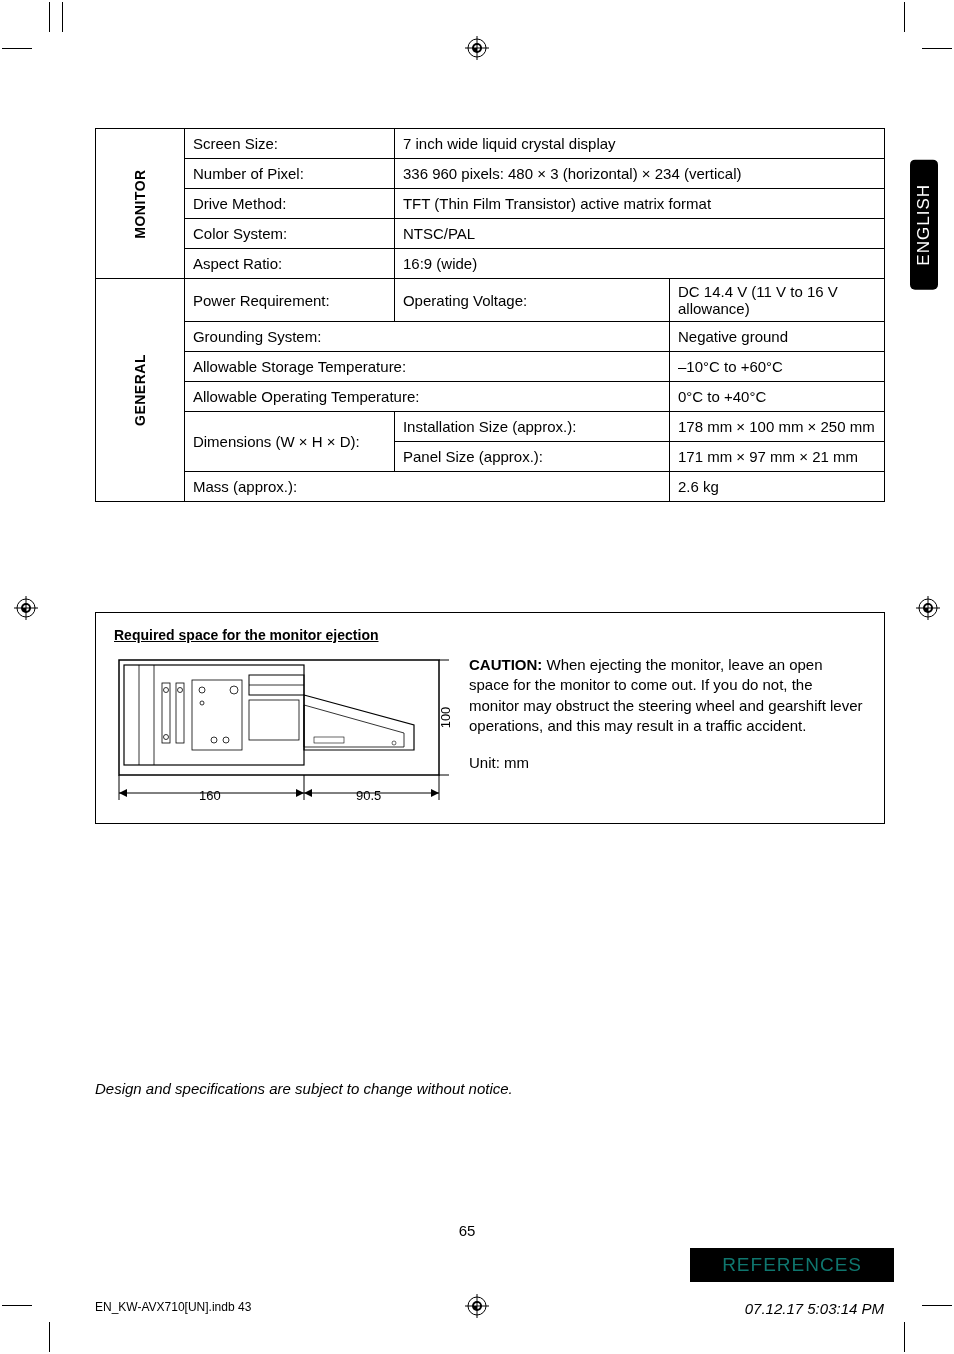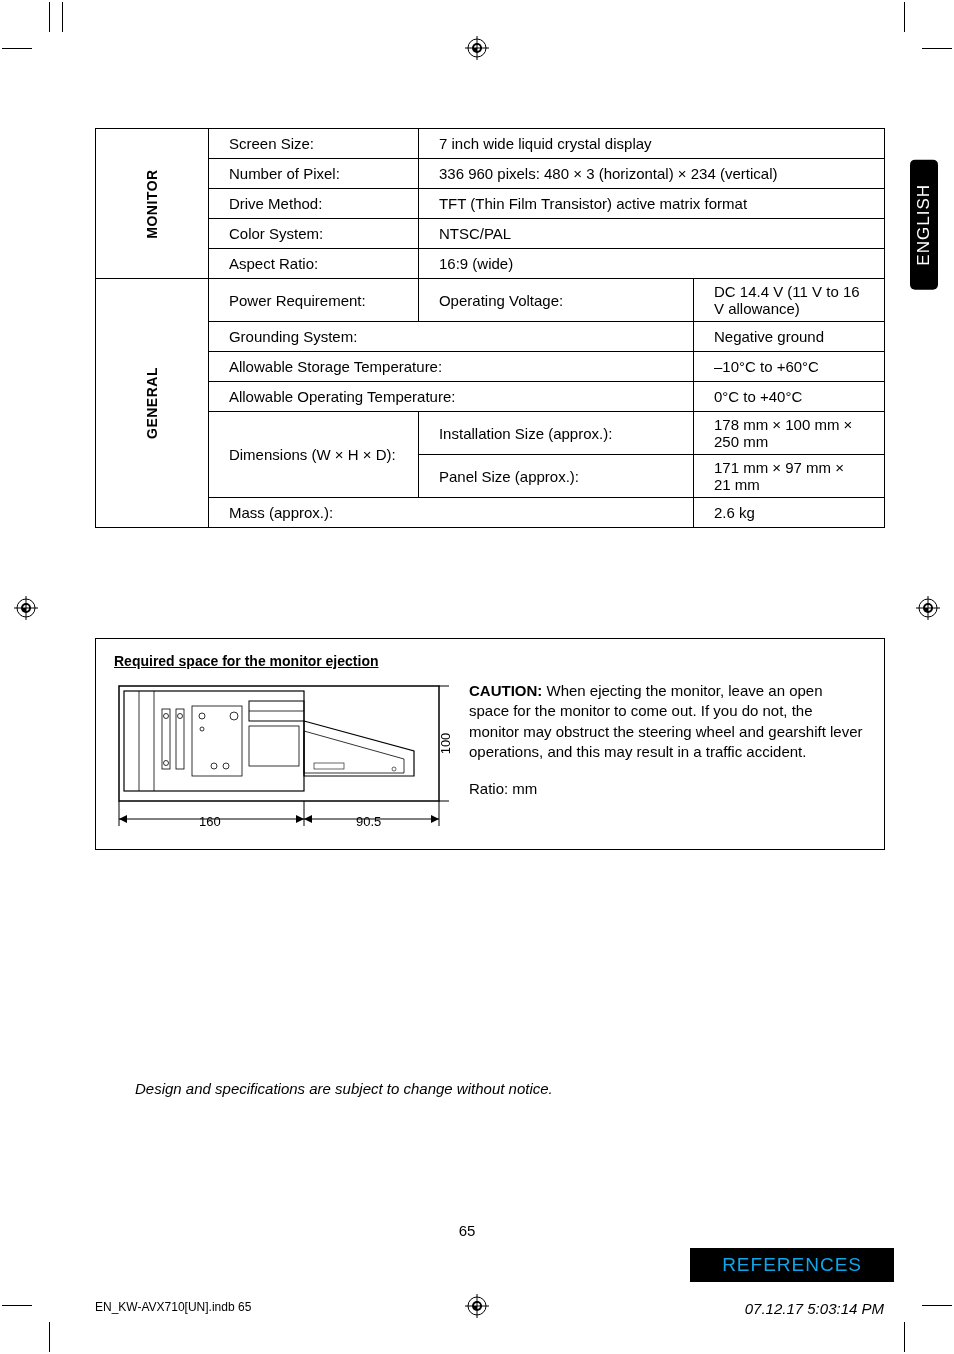--- a/index.html
+++ b/index.html
@@ -21,21 +21,21 @@
     left: 95px; top: 128px;
     width: 790px;
   }
   table.spec {
     border-collapse: collapse;
     width: 100%;
     font-size: 15px;
   }
   table.spec td {
     border: 1px solid #000;
-    padding: 4px 20px;
+    padding: 4px 8px;
     vertical-align: middle;
     height: 30px;
   }
   td.category {
     width: 26px;
     text-align: center;
     font-weight: bold;
   }
   td.category .rot {
     transform: rotate(-90deg);
@@ -76,34 +76,33 @@
   .diagram svg { width: 100%; height: 100%; }
   .diagram .dim { position: absolute; font-size: 13px; }
   .caution-block { font-size: 15px; line-height: 1.35; }
   .caution-block .caution-label { font-weight: bold; }
   .unit { margin-top: 18px; font-size: 15px; }
   .disclaimer {
     position: absolute;
     left: 95px; top: 1080px;
     font-style: italic;
     font-size: 15px;
-    margin-left: 40px;
   }
   .page-num {
     position: absolute;
     left: 0; width: 934px;
     top: 1222px;
     text-align: center;
     font-size: 15px;
   }
   .ref-tab {
     position: absolute;
     right: 60px; top: 1248px;
     background: #000;
-    color: #0ea5e9;
+    color: #0f766e;
     font-size: 19px;
     padding: 6px 32px;
     letter-spacing: 1px;
   }
   .footer-left {
     position: absolute;
     left: 95px; top: 1300px;
     font-size: 12px;
     font-family: Arial, sans-serif;
   }
@@ -278,23 +277,23 @@
           <rect x="200" y="82" width="30" height="6" fill="none" stroke="#000" stroke-width="0.6"></rect>
         </svg>
         <div class="dim" style="left:85px; top:133px;">160</div>
         <div class="dim" style="left:242px; top:133px;">90.5</div>
         <div class="dim" style="right:-8px; top:55px; transform:rotate(-90deg);">100</div>
       </div>
       <div>
         <div class="caution-block">
           <span class="caution-label">CAUTION:</span><span> When ejecting the monitor, leave an open space for the monitor to come out. If you do not, the monitor may obstruct the steering wheel and gearshift lever operations, and this may result in a traffic accident.</span>
         </div>
-        <div class="unit">Ratio: mm</div>
+        <div class="unit">Unit: mm</div>
       </div>
     </div>
   </div>
 </div>
 
 <div class="disclaimer">Design and specifications are subject to change without notice.</div>
 <div class="page-num">65</div>
 <div class="ref-tab">REFERENCES</div>
-<div class="footer-left">EN_KW-AVX710[UN].indb   65</div>
+<div class="footer-left">EN_KW-AVX710[UN].indb   43</div>
 <div class="footer-right">07.12.17   5:03:14 PM</div>
 
 </body></html>

